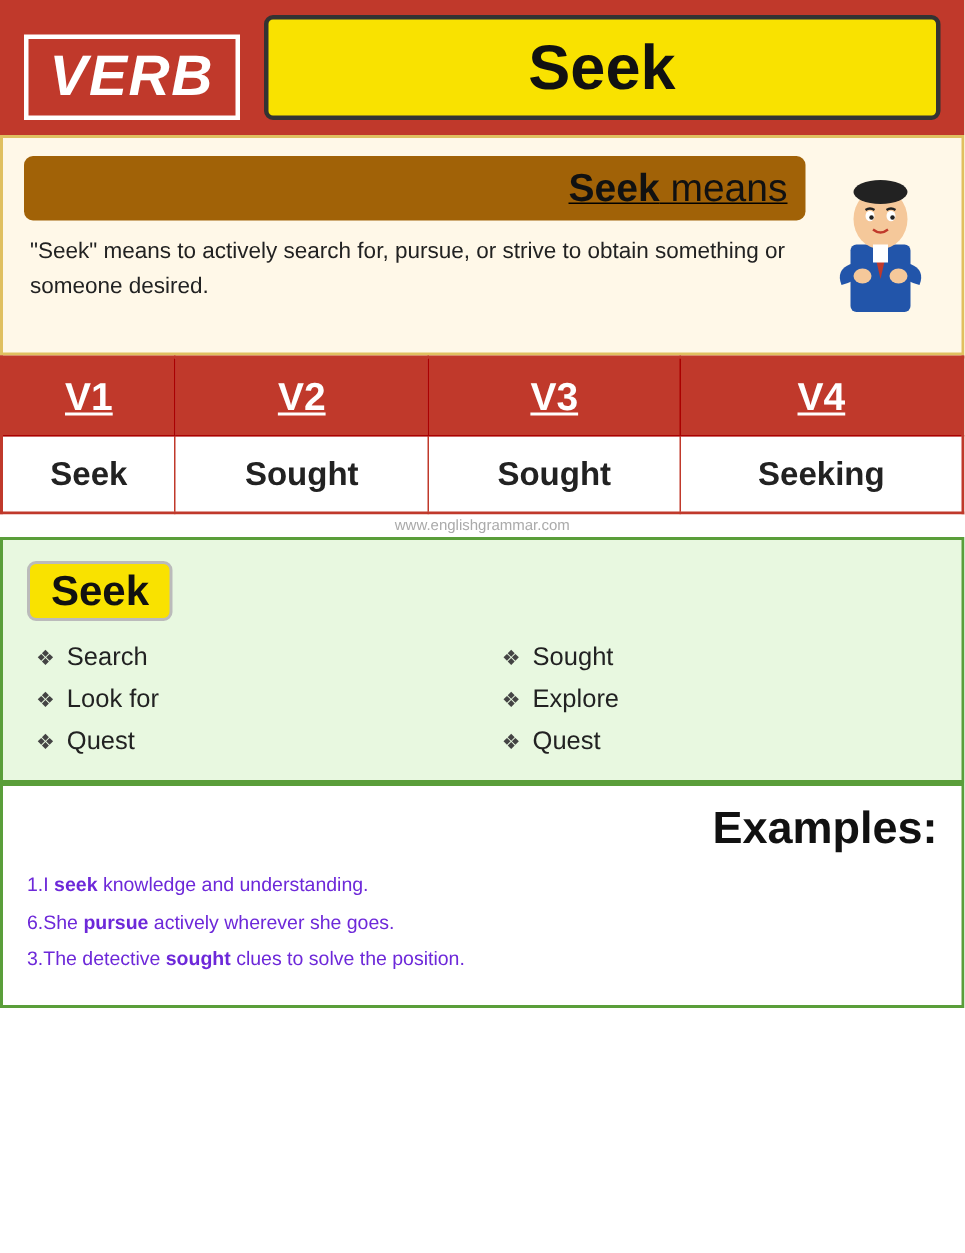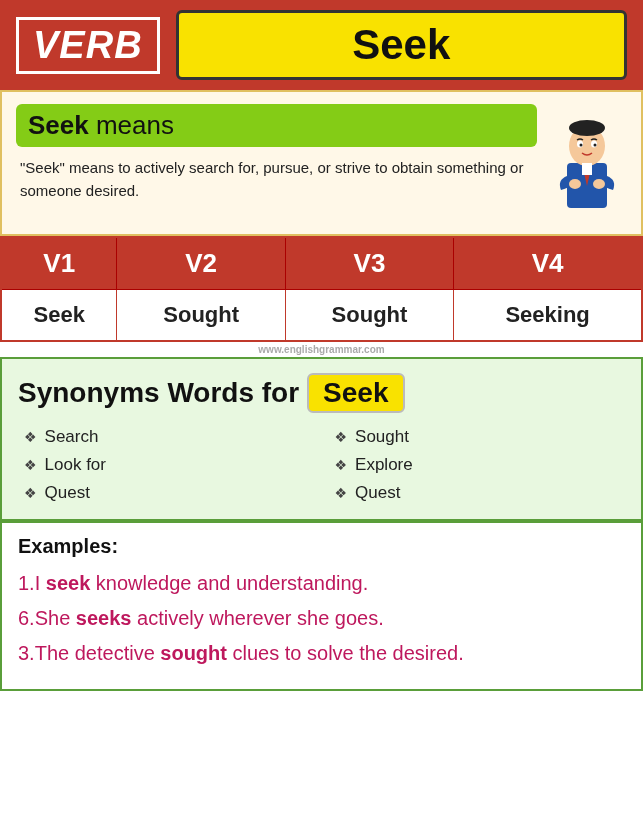--- a/index.html
+++ b/index.html
@@ -7,21 +7,21 @@
       font-family: Arial, sans-serif;
       background: #fff;
       width: 643px;
       min-height: 835px;
     }
 
     
     .header {
       background: #c0392b;
       display: flex;
-      align-items: center;
+      align-items: flex-end;
       padding: 10px 16px;
       gap: 16px;
     }
     .verb-badge {
       background: #c0392b;
       color: #fff;
       font-size: 38px;
       font-weight: 900;
       font-style: italic;
       border: 3px solid #fff;
@@ -48,27 +48,28 @@
       border: 2px solid #e0c060;
       padding: 12px 14px 12px 14px;
       display: flex;
       align-items: flex-start;
       gap: 10px;
     }
     .seek-means-content {
       flex: 1;
     }
     .seek-means-title {
-      background: #84cc16;
+      background: #a16207;
       border-radius: 6px;
-      text-align: left;
+      text-align: right;
       padding: 6px 12px;
       margin-bottom: 10px;
       display: inline-block;
       width: 100%;
+      text-decoration: underline;
     }
     .seek-means-title .word-seek {
       font-size: 26px;
       font-weight: 900;
       color: #111;
     }
     .seek-means-title .word-means {
       font-size: 26px;
       font-weight: 400;
       color: #111;
@@ -92,20 +93,21 @@
       border: 2px solid #c0392b;
     }
     .verb-table .header-row td {
       background: #c0392b;
       color: #fff;
       font-size: 26px;
       font-weight: 900;
       text-align: center;
       padding: 10px 0;
       border: 1px solid #a00;
+      text-decoration: underline;
     }
     .verb-table .value-row td {
       background: #fff;
       color: #222;
       font-size: 22px;
       font-weight: 700;
       text-align: center;
       padding: 12px 0;
       border: 1px solid #c0392b;
     }
@@ -154,45 +156,45 @@
       font-size: 14px;
     }
 
     
     .examples-section {
       background: #fff;
       border: 2px solid #5a9e3a;
       padding: 12px 16px 16px 16px;
     }
     .examples-title {
-      font-size: 20px;
+      font-size: 30px;
       font-weight: 900;
       color: #111;
       margin-bottom: 10px;
+      text-align: right;
     }
     .examples-list {
       list-style: none;
       padding: 0;
     }
     .examples-list li {
-      font-size: 20px;
-      color: #be185d;
+      font-size: 13px;
+      color: #6d28d9;
       margin-bottom: 5px;
       line-height: 1.5;
     }
     .examples-list li strong {
       font-weight: 900;
     }
     .watermark {
       text-align: center;
       font-size: 10px;
       color: #aaa;
       padding: 2px 0;
       background: #fff;
-      font-weight: bold;
     }
   </style>
 </head>
 <body>
 
 <div class="header">
   <div class="verb-badge">VERB</div>
   <div class="verb-title-box">
     <span>Seek</span>
   </div>
@@ -252,21 +254,20 @@
     <td>Sought</td>
     <td>Seeking</td>
   </tr>
 </tbody>
   </table>
 
 <div class="watermark">www.englishgrammar.com</div>
 
 <div class="synonyms-section">
   <div class="synonyms-title">
-    <span>Synonyms Words for</span>
     <span class="seek-highlight">Seek</span>
   </div>
   <div class="synonyms-grid">
     <div class="synonym-item">
       <span class="diamond">❖</span>
       <span>Search</span>
     </div>
     <div class="synonym-item">
       <span class="diamond">❖</span>
       <span>Sought</span>
@@ -290,19 +291,19 @@
   </div>
 </div>
 
 <div class="examples-section">
   <div class="examples-title">Examples:</div>
   <ul class="examples-list">
     <li>
       <span>1.I </span><strong>seek</strong><span> knowledge and understanding.</span>
     </li>
     <li>
-      <span>6.She </span><strong>seeks</strong><span> actively wherever she goes.</span>
+      <span>6.She </span><strong>pursue</strong><span> actively wherever she goes.</span>
     </li>
     <li>
-      <span>3.The detective </span><strong>sought</strong><span> clues to solve the desired.</span>
+      <span>3.The detective </span><strong>sought</strong><span> clues to solve the position.</span>
     </li>
   </ul>
 </div>
 
 </body></html>

